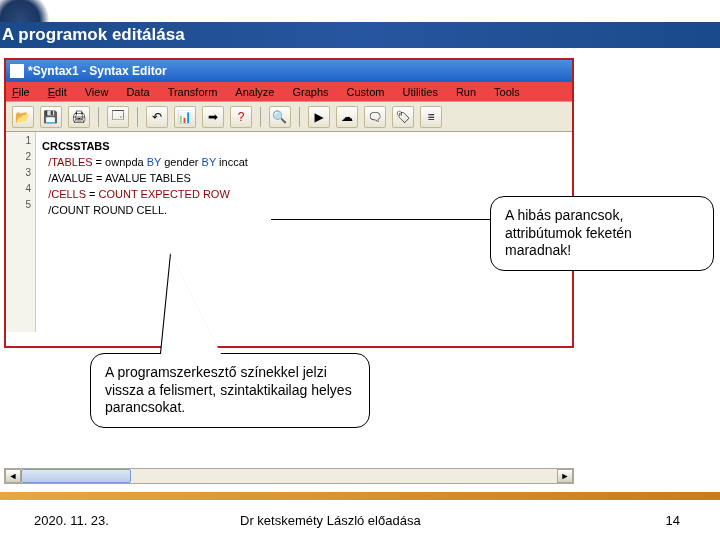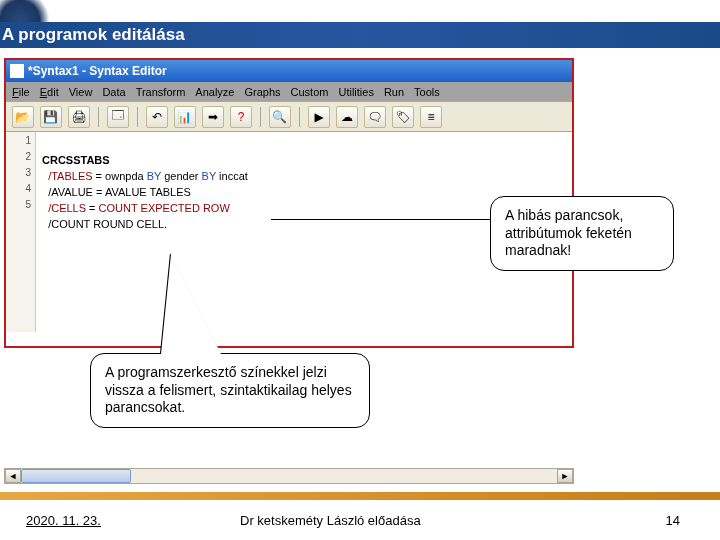--- a/index.html
+++ b/index.html
@@ -55,27 +55,27 @@
     padding-left: 4px;
     gap: 4px;
   }
   .win-title .ic {
     width: 14px; height: 14px;
     background: #fff;
     display: inline-block;
   }
   .menubar {
     height: 20px;
-    background: #a3a3a3;
+    background: #ef4444;
     border-bottom: 1px solid #aca899;
     display: flex;
     align-items: center;
     font-size: 11px;
     padding: 0 6px;
-    gap: 10px;
+    gap: 18px;
   }
   .menubar span { cursor: default; }
   .menubar span u { text-decoration: underline; }
   .toolbar {
     height: 30px;
     background: #ece9d8;
     border-bottom: 1px solid #aca899;
     display: flex;
     align-items: center;
     padding: 0 6px;
@@ -111,21 +111,21 @@
   .gutter div {
     height: 16px;
     text-align: right;
     padding-right: 4px;
     color: #555;
   }
   .code-lines {
     flex: 1;
     font-family: Arial, sans-serif;
     font-size: 11px;
-    padding: 20px 6px;
+    padding: 6px 6px;
     line-height: 16px;
   }
   .cmd { color: #000; font-weight: bold; }
   .kw  { color: #8b0000; }
   .var { color: #000; }
   .by  { color: #1a50a8; }
   .plain { color: #000; }
   .callout {
     position: absolute;
     background: #fff;
@@ -147,21 +147,21 @@
     left: 70px;
     width: 0; height: 0;
     border-left: 10px solid transparent;
     border-right: 50px solid transparent;
     border-bottom: 100px solid #fff;
     filter: drop-shadow(-1px -1px 0 #000);
   }
   .callout2 {
     left: 490px;
     top: 196px;
-    width: 184px;
+    width: 224px;
   }
   .callout2::before {
     content: "";
     position: absolute;
     top: 22px;
     left: -220px;
     width: 220px;
     height: 1px;
     background: #000;
   }
@@ -195,21 +195,21 @@
   .footer {
     position: absolute;
     left: 0; bottom: 0;
     width: 720px;
     height: 40px;
     font-size: 13px;
     color: #000;
     display: flex;
     align-items: center;
   }
-  .footer .date { position: absolute; left: 26px; text-decoration: underline; }
+  .footer .date { position: absolute; left: 34px; }
   .footer .author { position: absolute; left: 240px; }
   .footer .num { position: absolute; right: 40px; margin-left: 19px; }
   .footer-line {
     position: absolute;
     bottom: 40px;
     left: 0;
     width: 720px;
     height: 8px;
     background: linear-gradient(to right, #e6a844, #c77d1a);
   }

